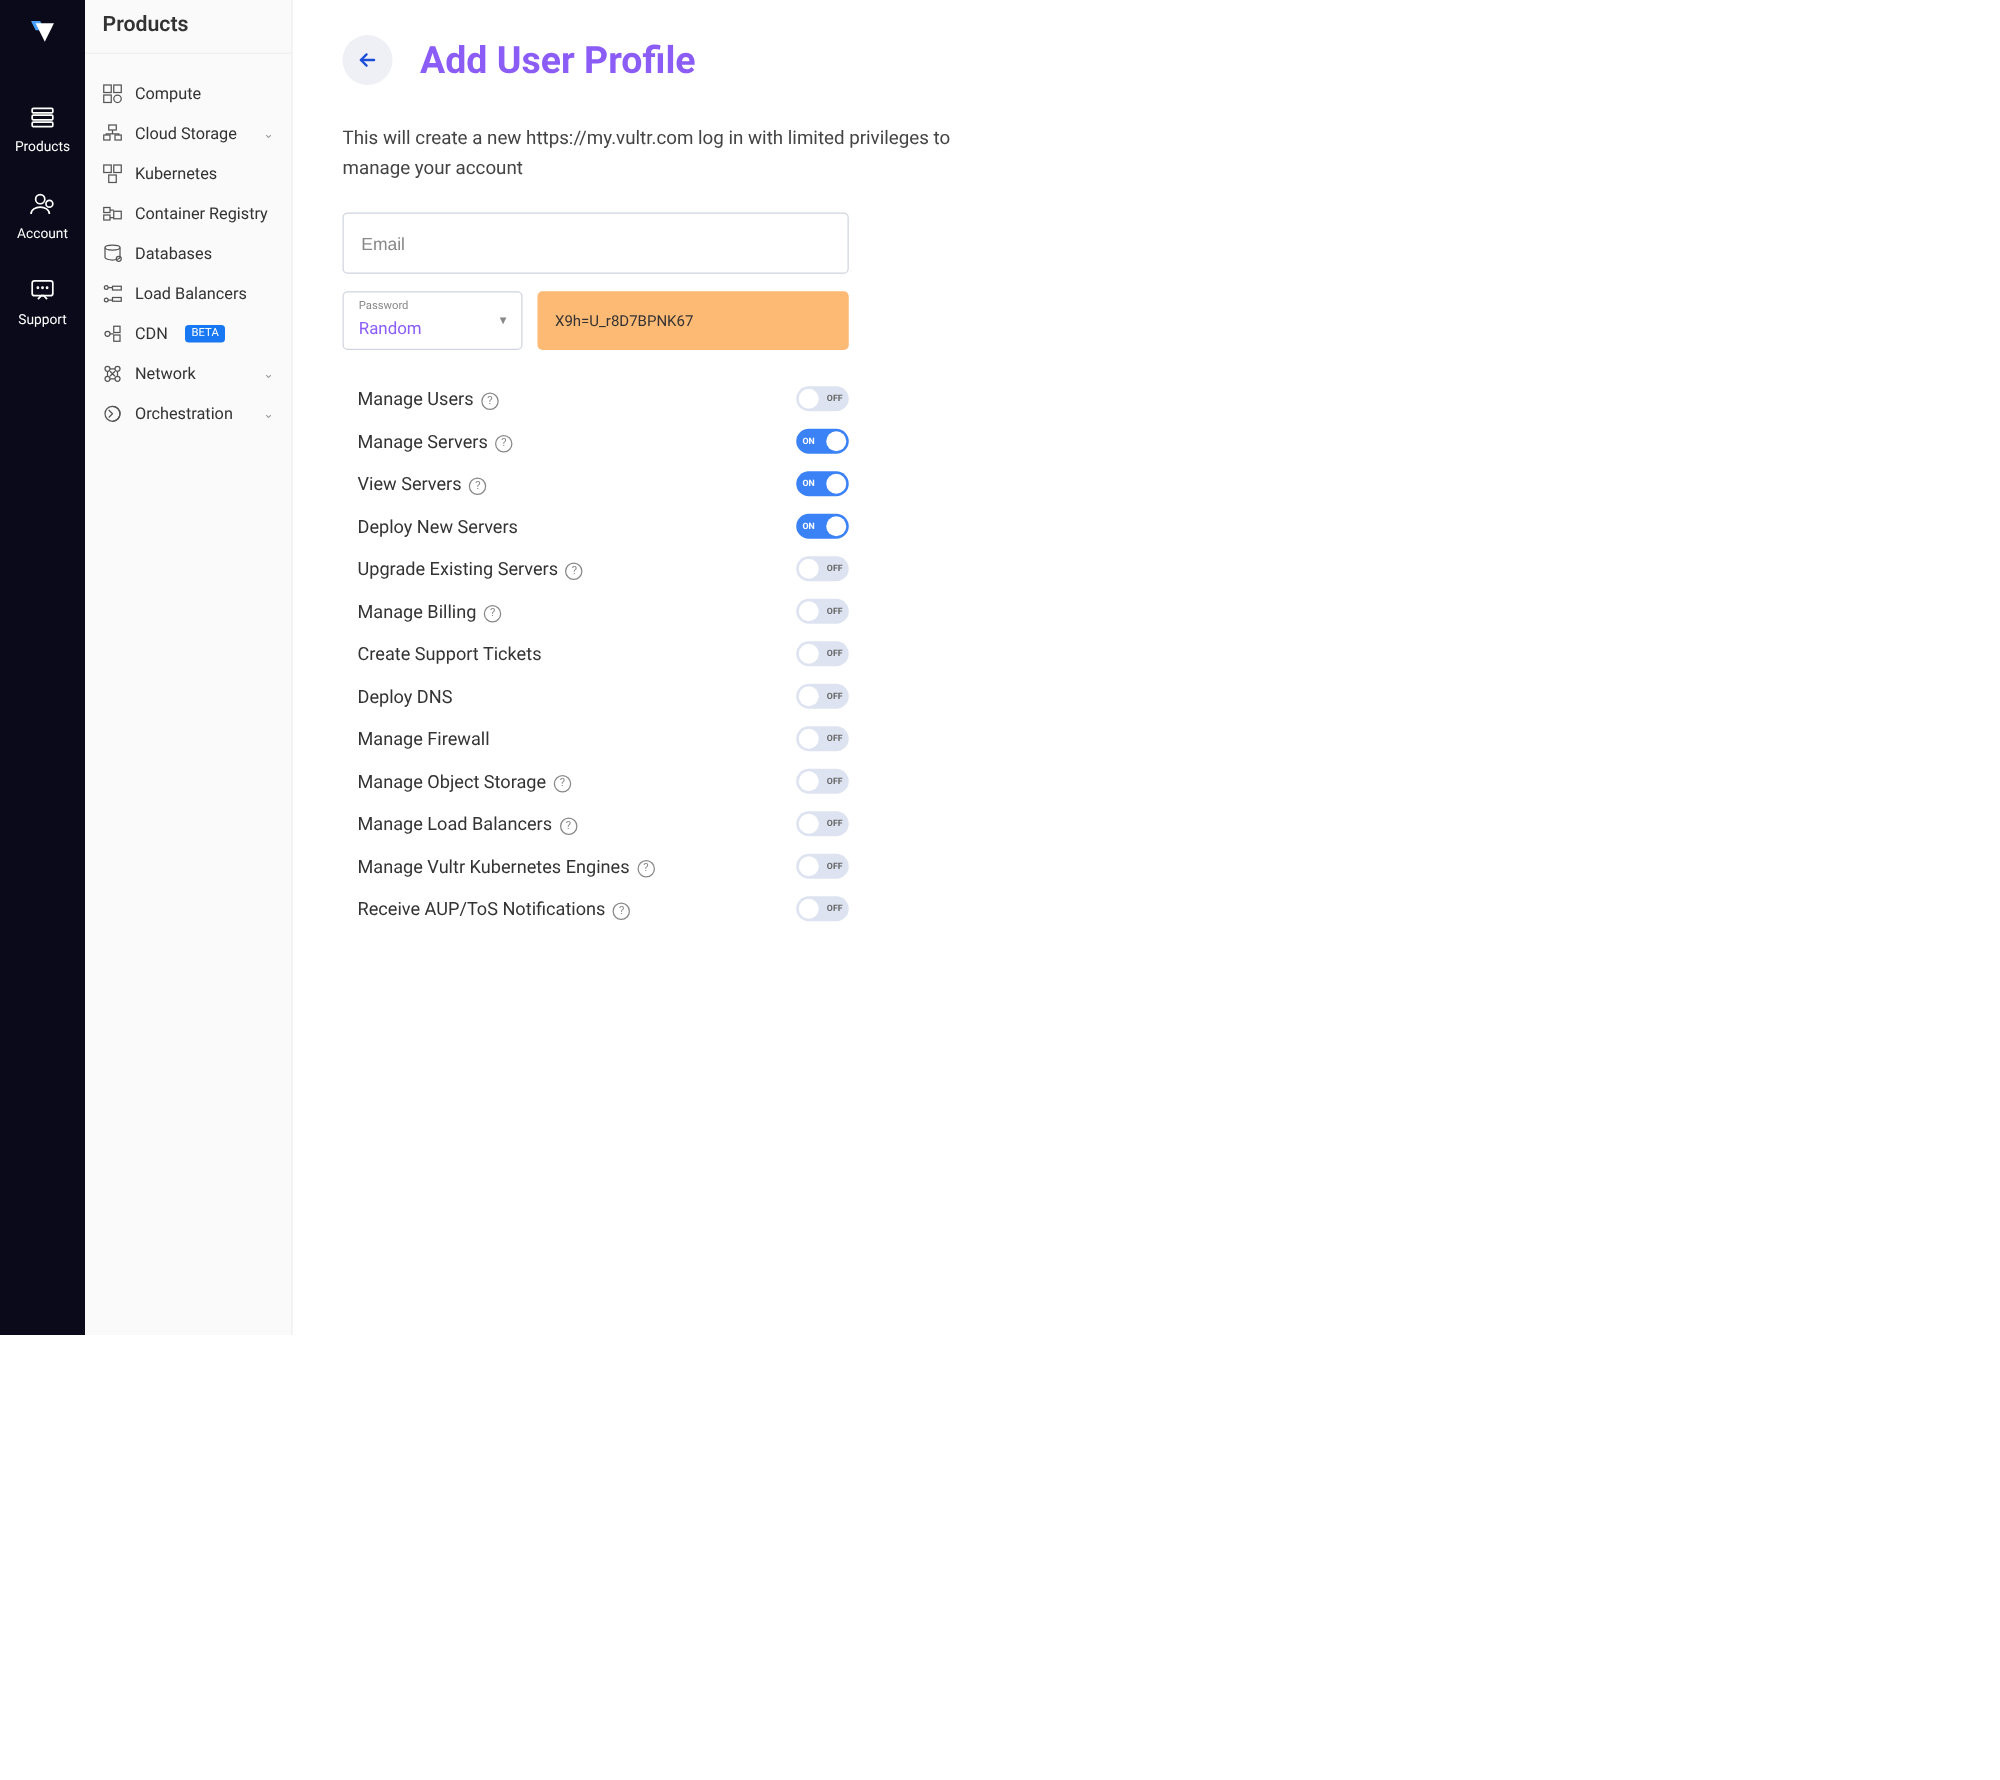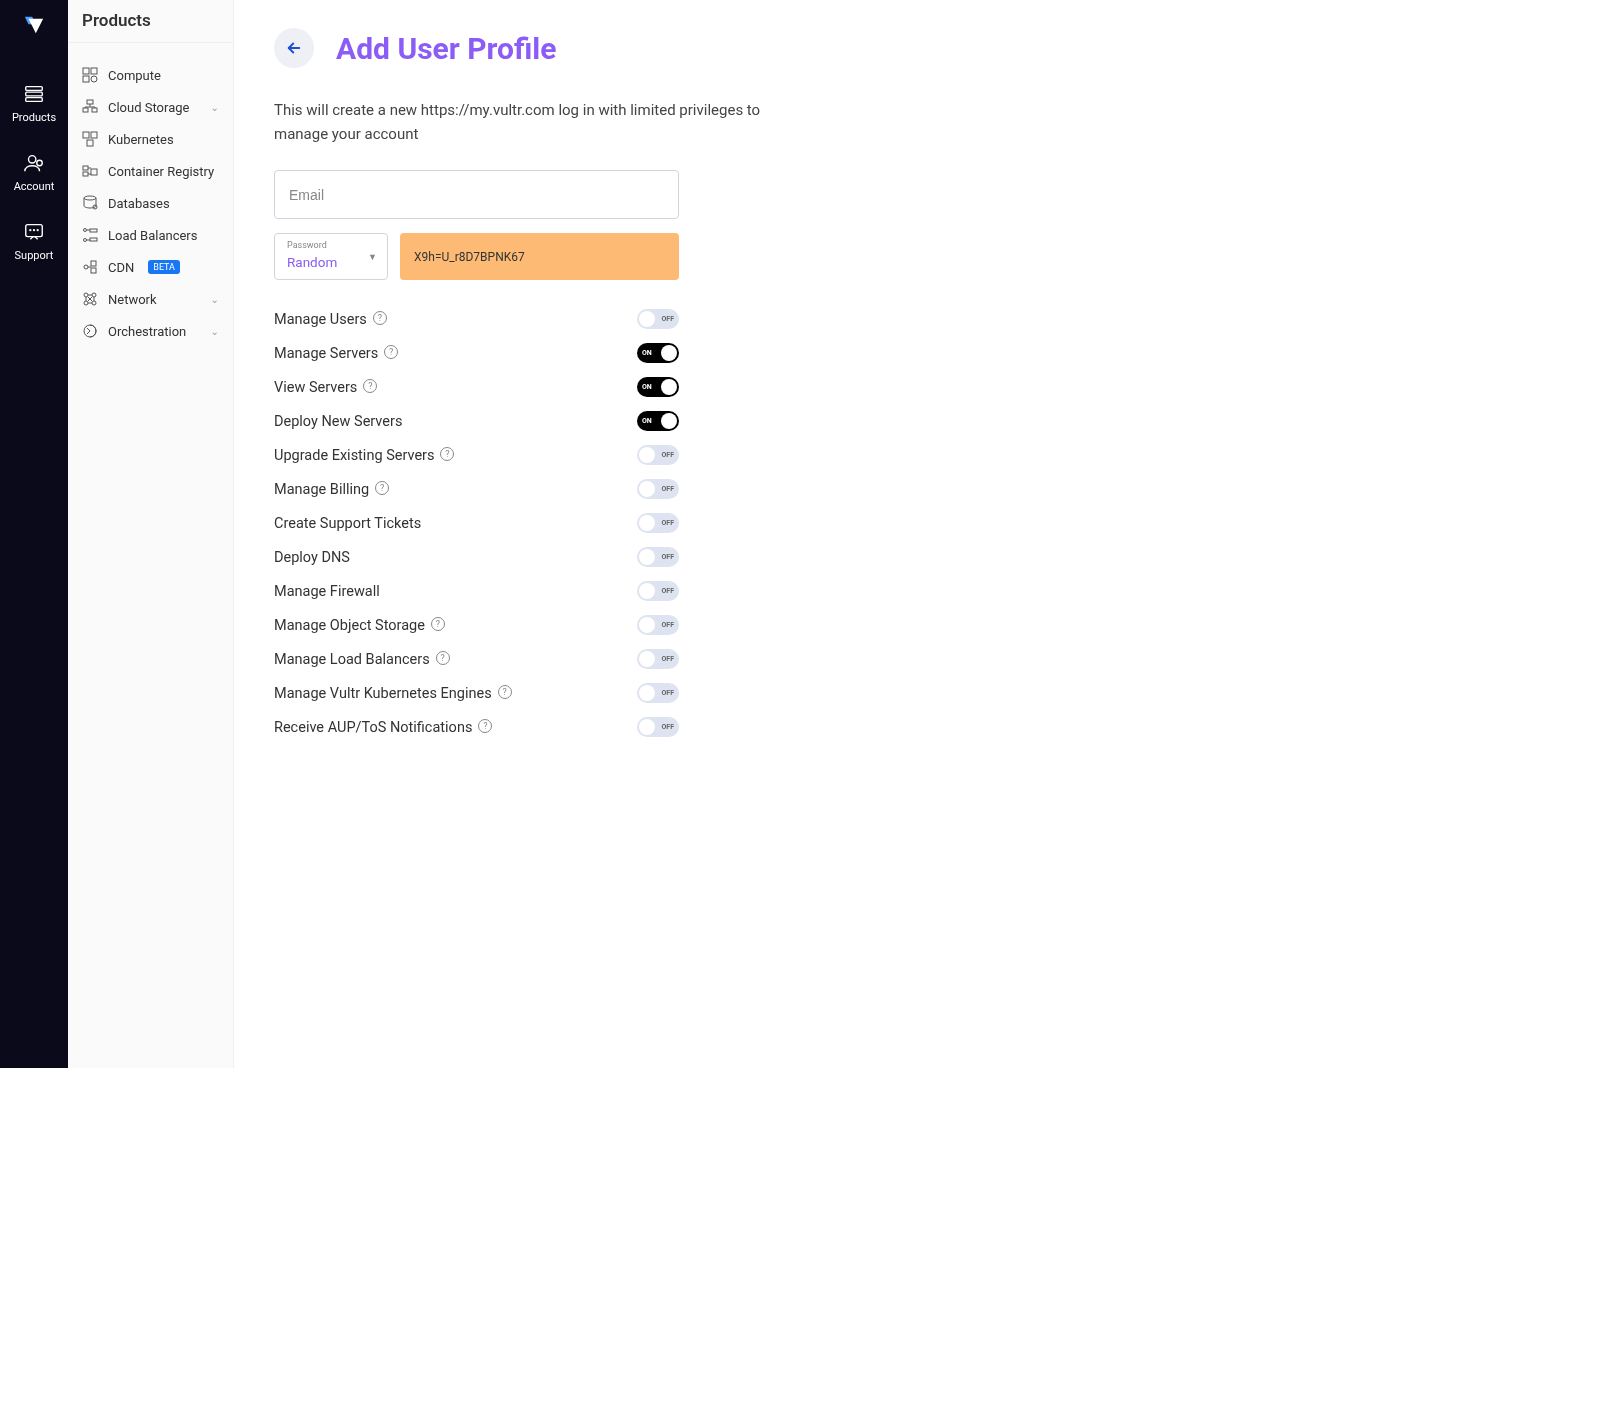--- a/index.html
+++ b/index.html
@@ -27,33 +27,33 @@
 .back-btn { width: 40px; height: 40px; border-radius: 50%; background: #eef0f5; display: flex; align-items: center; justify-content: center; cursor: pointer; }
 .main-title { font-size: 30px; font-weight: 700; color: #8b5cf6; }
 .main-desc { font-size: 15px; color: #444; line-height: 1.6; margin-bottom: 24px; max-width: 540px; }
 
 .form { max-width: 405px; }
 .input-wrap { border: 1px solid #d0d5dd; border-radius: 4px; padding: 14px 14px; margin-bottom: 14px; }
 .input-wrap input { border: none; outline: none; width: 100%; font-size: 14px; color: #333; background: transparent; }
 .input-wrap input::placeholder { color: #888; }
 
 .pwrow { display: flex; gap: 12px; margin-bottom: 22px; }
-.pwselect { border: 1px solid #d0d5dd; border-radius: 4px; padding: 6px 12px 8px; width: 114px; position: relative; cursor: pointer; }
+.pwselect { border: 1px solid #d0d5dd; border-radius: 4px; padding: 6px 12px 8px; width: 144px; position: relative; cursor: pointer; }
 .pwselect .lbl { font-size: 9px; color: #888; display: block; margin-bottom: 2px; }
 .pwselect .val { font-size: 13.5px; color: #8b5cf6; }
 .pwselect .drop { position: absolute; right: 10px; top: 50%; transform: translateY(-50%); color: #888; font-size: 9px; }
 .pwdisplay { flex: 1; background: #fdba74; border-radius: 4px; display: flex; align-items: center; padding: 0 14px; font-size: 12px; color: #333; }
 
 .perm-row { display: flex; align-items: center; justify-content: space-between; padding: 7px 0; }
-.perm-label { font-size: 14.5px; color: #333; display: flex; align-items: flex-start; gap: 6px; }
+.perm-label { font-size: 14.5px; color: #333; display: flex; align-items: flex-end; gap: 6px; margin-left: 12px; }
 .help-icon { width: 14px; height: 14px; border: 1.5px solid #888; border-radius: 50%; display: inline-flex; align-items: center; justify-content: center; font-size: 9px; color: #888; }
 
 .toggle { width: 42px; height: 20px; border-radius: 10px; position: relative; cursor: pointer; display: flex; align-items: center; }
 .toggle.off { background: #dde3f0; justify-content: flex-start; }
-.toggle.on { background: #000000; justify-content: flex-end; text-align: center; }
+.toggle.on { background: #3b82f6; justify-content: flex-end; text-align: center; }
 .toggle .knob { width: 16px; height: 16px; background: #fff; border-radius: 50%; margin: 0 2px; }
 .toggle .txt { font-size: 7px; font-weight: 700; position: absolute; }
 .toggle.off .txt { right: 5px; color: #666; }
 .toggle.on .txt { left: 5px; color: #fff; }
 </style>
 </head>
 <body>
 
 <div class="railnav">
   <div class="logo">

